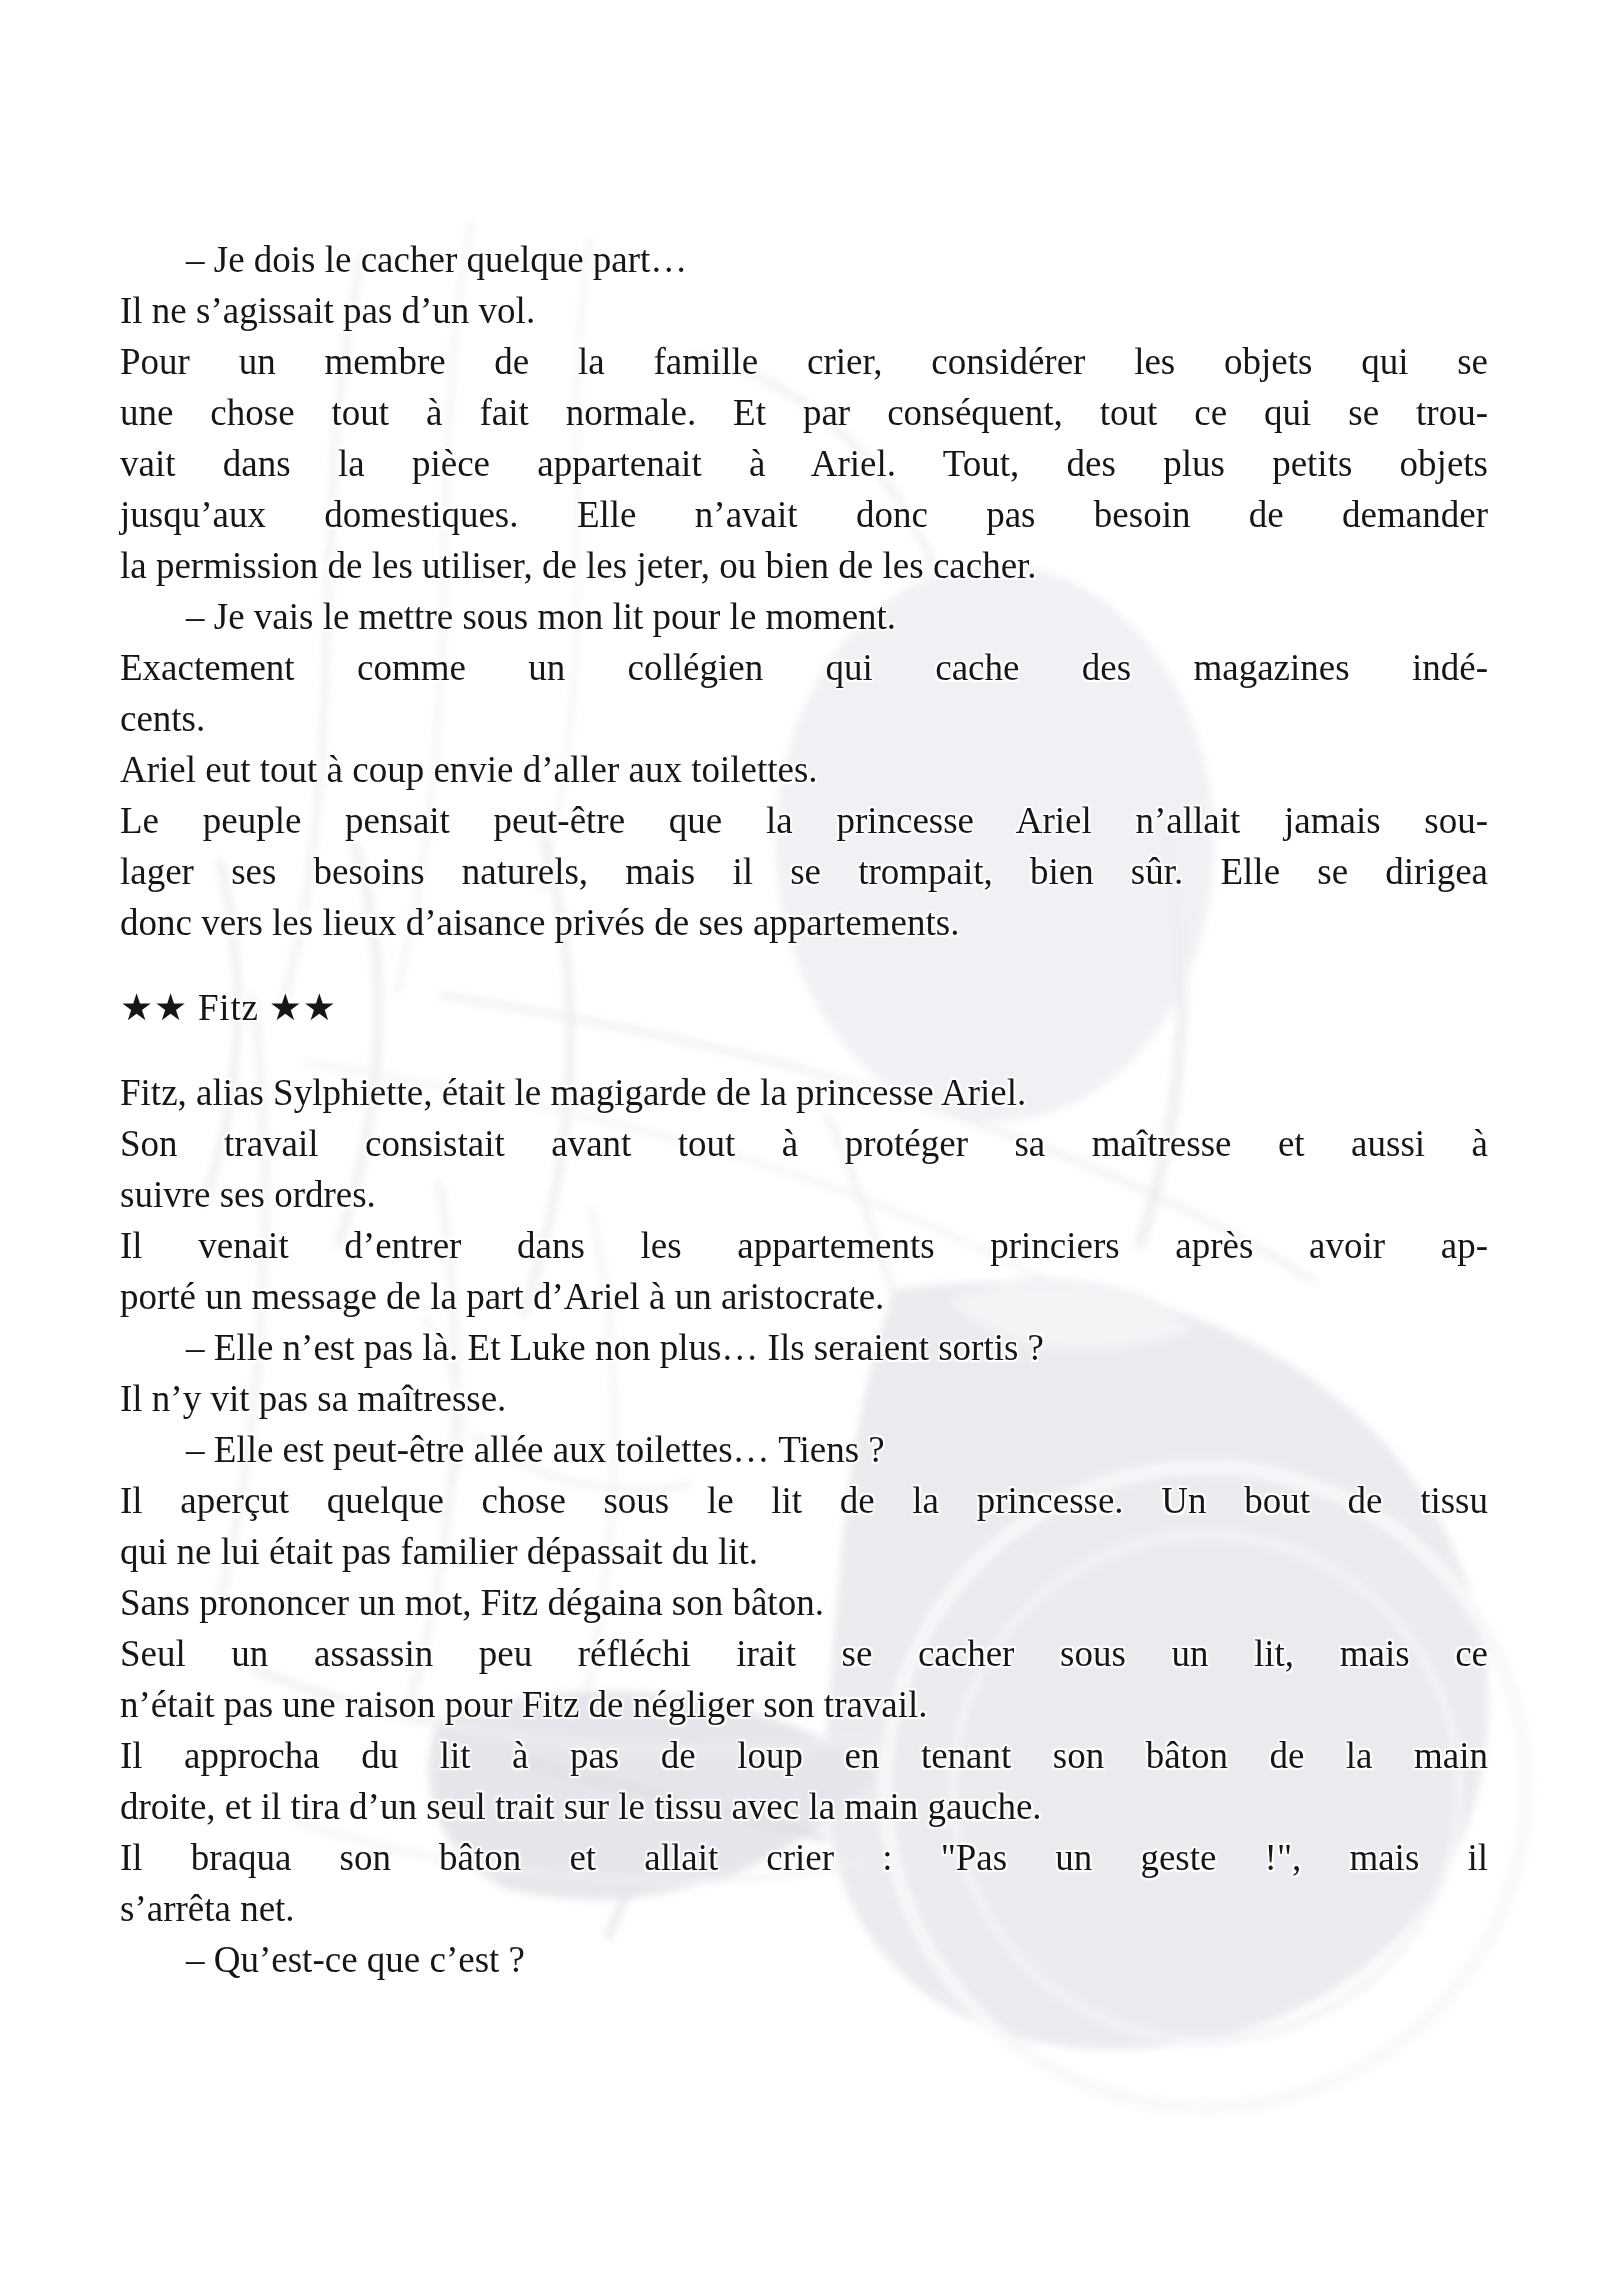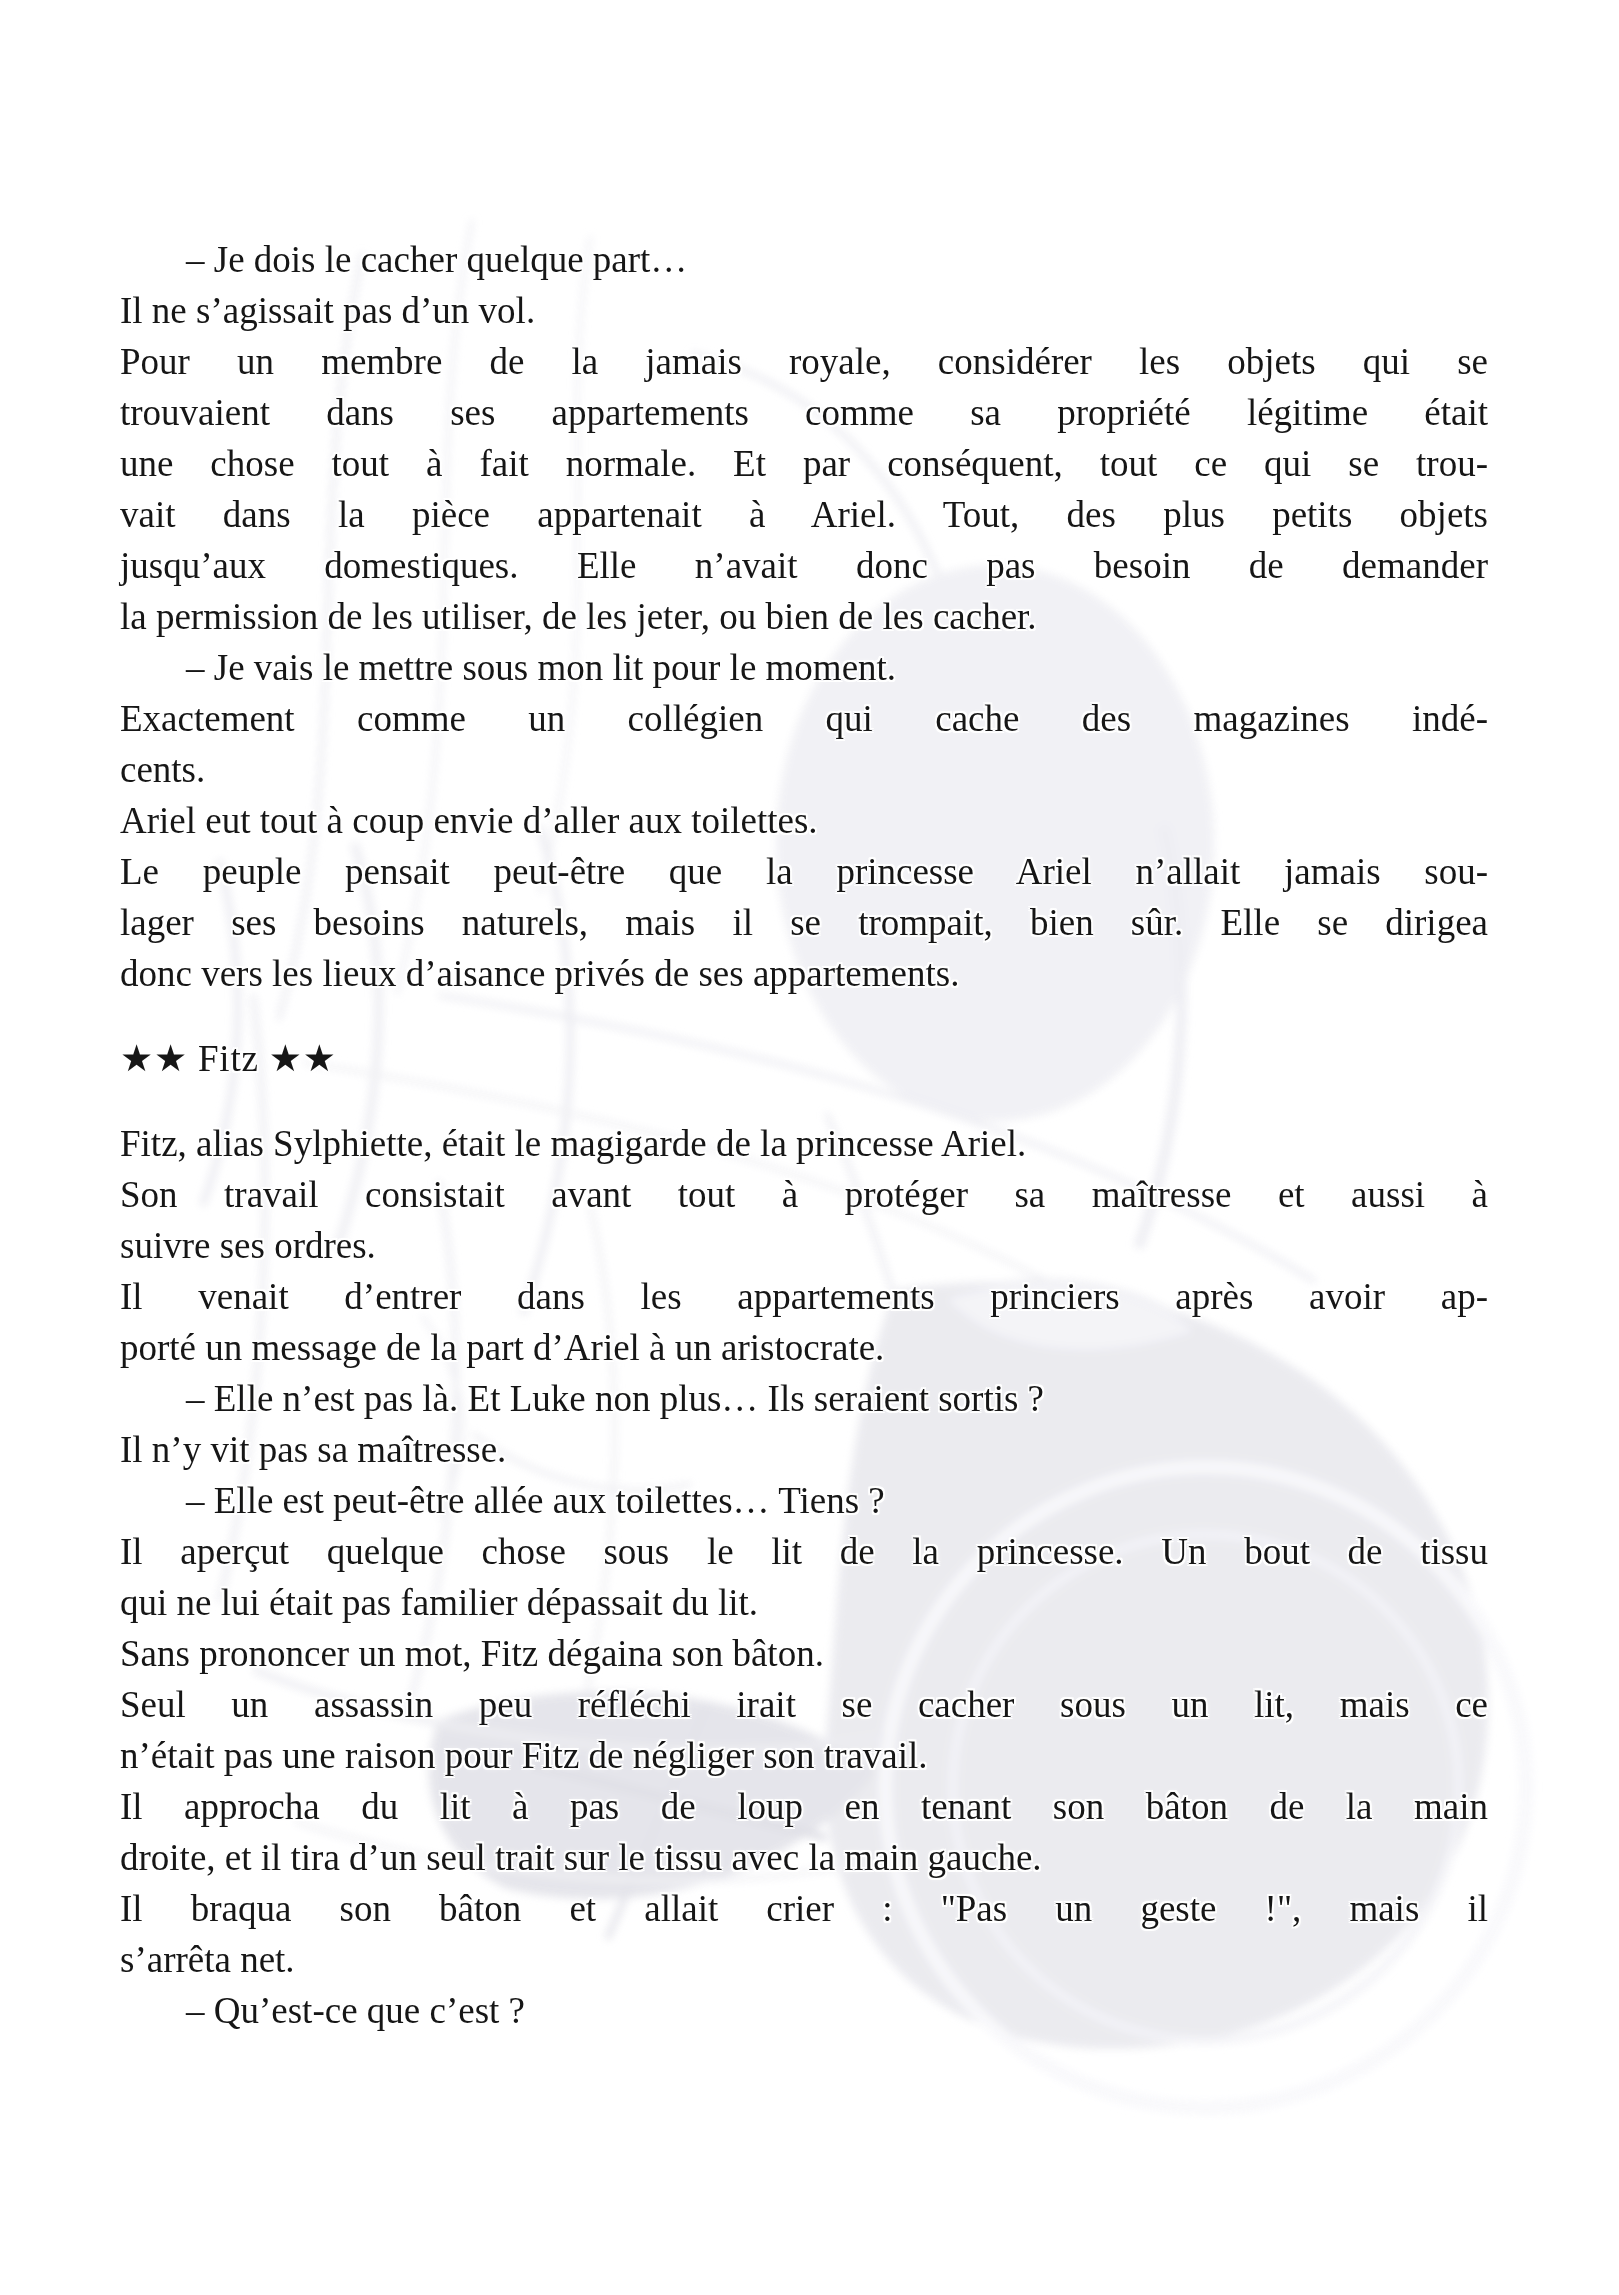--- a/index.html
+++ b/index.html
@@ -111,22 +111,21 @@
       <path d="M 350 2160 C 560 2230, 820 2250, 1020 2210" fill="none" stroke="#f0f0f4" stroke-width="6"></path>
     </g>
   </svg>
 
   <div class="text-block">
 
     <div class="lines">
 
     <div class="line indent">– Je dois le cacher quelque part…</div>
         <div class="line">Il ne s’agissait pas d’un vol.</div>
-        <div class="line just">Pour un membre de la jamais royale, considérer les objets qui se</div>
-        <div class="line just">trouvaient dans ses appartements comme sa propriété légitime était</div>
+        <div class="line just">Pour un membre de la famille crier, considérer les objets qui se</div>
         <div class="line just">une chose tout à fait normale. Et par conséquent, tout ce qui se trou-</div>
         <div class="line just">vait dans la pièce appartenait à Ariel. Tout, des plus petits objets</div>
         <div class="line just">jusqu’aux domestiques. Elle n’avait donc pas besoin de demander</div>
         <div class="line">la permission de les utiliser, de les jeter, ou bien de les cacher.</div>
         <div class="line indent">– Je vais le mettre sous mon lit pour le moment.</div>
         <div class="line just">Exactement comme un collégien qui cache des magazines indé-</div>
         <div class="line">cents.</div>
         <div class="line">Ariel eut tout à coup envie d’aller aux toilettes.</div>
         <div class="line just">Le peuple pensait peut-être que la princesse Ariel n’allait jamais sou-</div>
         <div class="line just">lager ses besoins naturels, mais il se trompait, bien sûr. Elle se dirigea</div>

